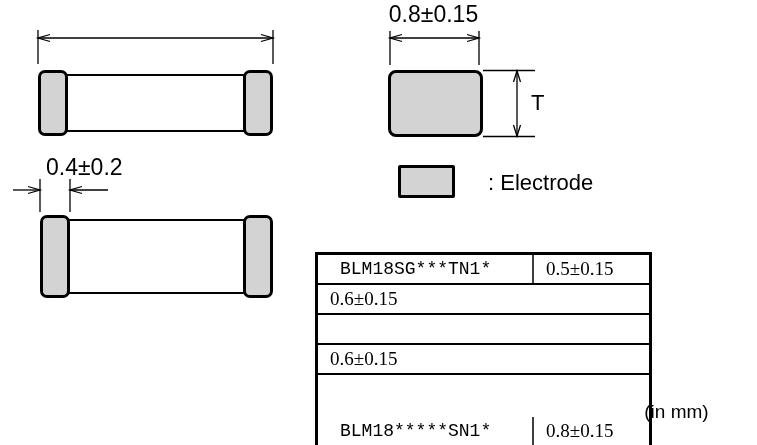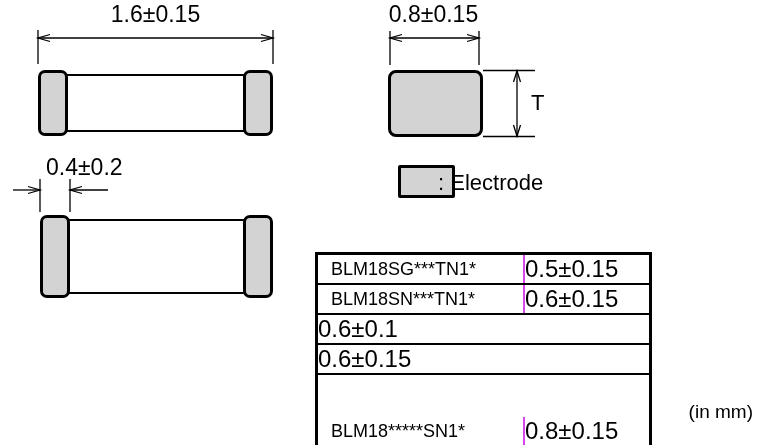--- a/index.html
+++ b/index.html
@@ -44,47 +44,50 @@
   }
   
   .dim-label {
     font-size: 23px;
     line-height: 1.1;
     white-space: nowrap;
   }
   .center { text-align: center; }
   .t-label { font-size: 22px; }
   .legend-label { font-size: 22px; white-space: nowrap; }
-  .units-note { font-size: 19px; text-align: right; }
+  .units-note { font-size: 19px; text-align: center; }
   
   .spec-table {
     border: 3px solid #000000;
     background: #ffffff;
   }
   .spec-row {
     display: flex;
     height: 28px;
     border-bottom: 2px solid #000000;
   }
   .spec-row:last-child { border-bottom: none; margin-top: 42px; }
   .cell-part {
     width: 192px;
-    border-right: 2px solid #d946ef;
-    padding-left: 13px;
+    border-right: 2px solid #404040;
+    padding-left: 22px;
     display: flex;
     align-items: center;
     font-size: 18px;
     white-space: nowrap;
+    font-family: Liberation Mono, monospace;
   }
   .cell-val {
     flex: 1;
+    padding-left: 12px;
     display: flex;
     align-items: center;
-    font-size: 24px;
+    font-size: 19px;
     white-space: nowrap;
+    font-family: Liberation Serif, serif;
   }
   .dimstroke {
     stroke: #000000;
     stroke-width: 1.3;
     fill: none;
   }
 </style>
 </head>
 <body>
 
@@ -133,41 +136,38 @@
   </div>
 
   <div>
     <div class="abs chip-body" style="left:50px; top:219px; width:210px; height:75px;"></div>
     <div class="abs electrode" style="left:40px; top:215px; width:30px; height:83px;"></div>
     <div class="abs electrode" style="left:243px; top:215px; width:30px; height:83px;"></div>
   </div>
 
   <div class="abs end-chip" style="left:388px; top:70px; width:95px; height:67px;"></div>
 
-  <div class="abs dim-label center" style="left:63px; top:2px; width:185px;">1.6±0.15</div>
   <div class="abs dim-label center" style="left:341px; top:2px; width:185px;">0.8±0.15</div>
   <div class="abs t-label" style="left:531px; top:90px;">T</div>
   <div class="abs dim-label" style="left:10px; top:155px;margin-left:36px;">0.4±0.2</div>
 
   <div>
     <div class="abs legend-swatch" style="left:398px; top:165px; width:57px; height:33px;"></div>
-    <div class="abs legend-label" style="left:438px; top:170px;">: Electrode</div>
+    <div class="abs legend-label" style="left:488px; top:170px;">: Electrode</div>
   </div>
 
   <div class="abs spec-table" style="left:315px; top:252px; width:337px;">
     <div class="spec-row">
       <div class="cell-part">BLM18SG***TN1*</div>
       <div class="cell-val">0.5±0.15</div>
     </div>
     <div class="spec-row">
-      <div class="cell-part">BLM18SN***TN1*</div>
       <div class="cell-val">0.6±0.15</div>
     </div>
     <div class="spec-row">
-      <div class="cell-val">0.6±0.1</div>
     </div>
     <div class="spec-row">
       <div class="cell-val">0.6±0.15</div>
     </div>
     <div class="spec-row">
       <div class="cell-part">BLM18*****SN1*</div>
       <div class="cell-val">0.8±0.15</div>
     </div>
   </div>
 

